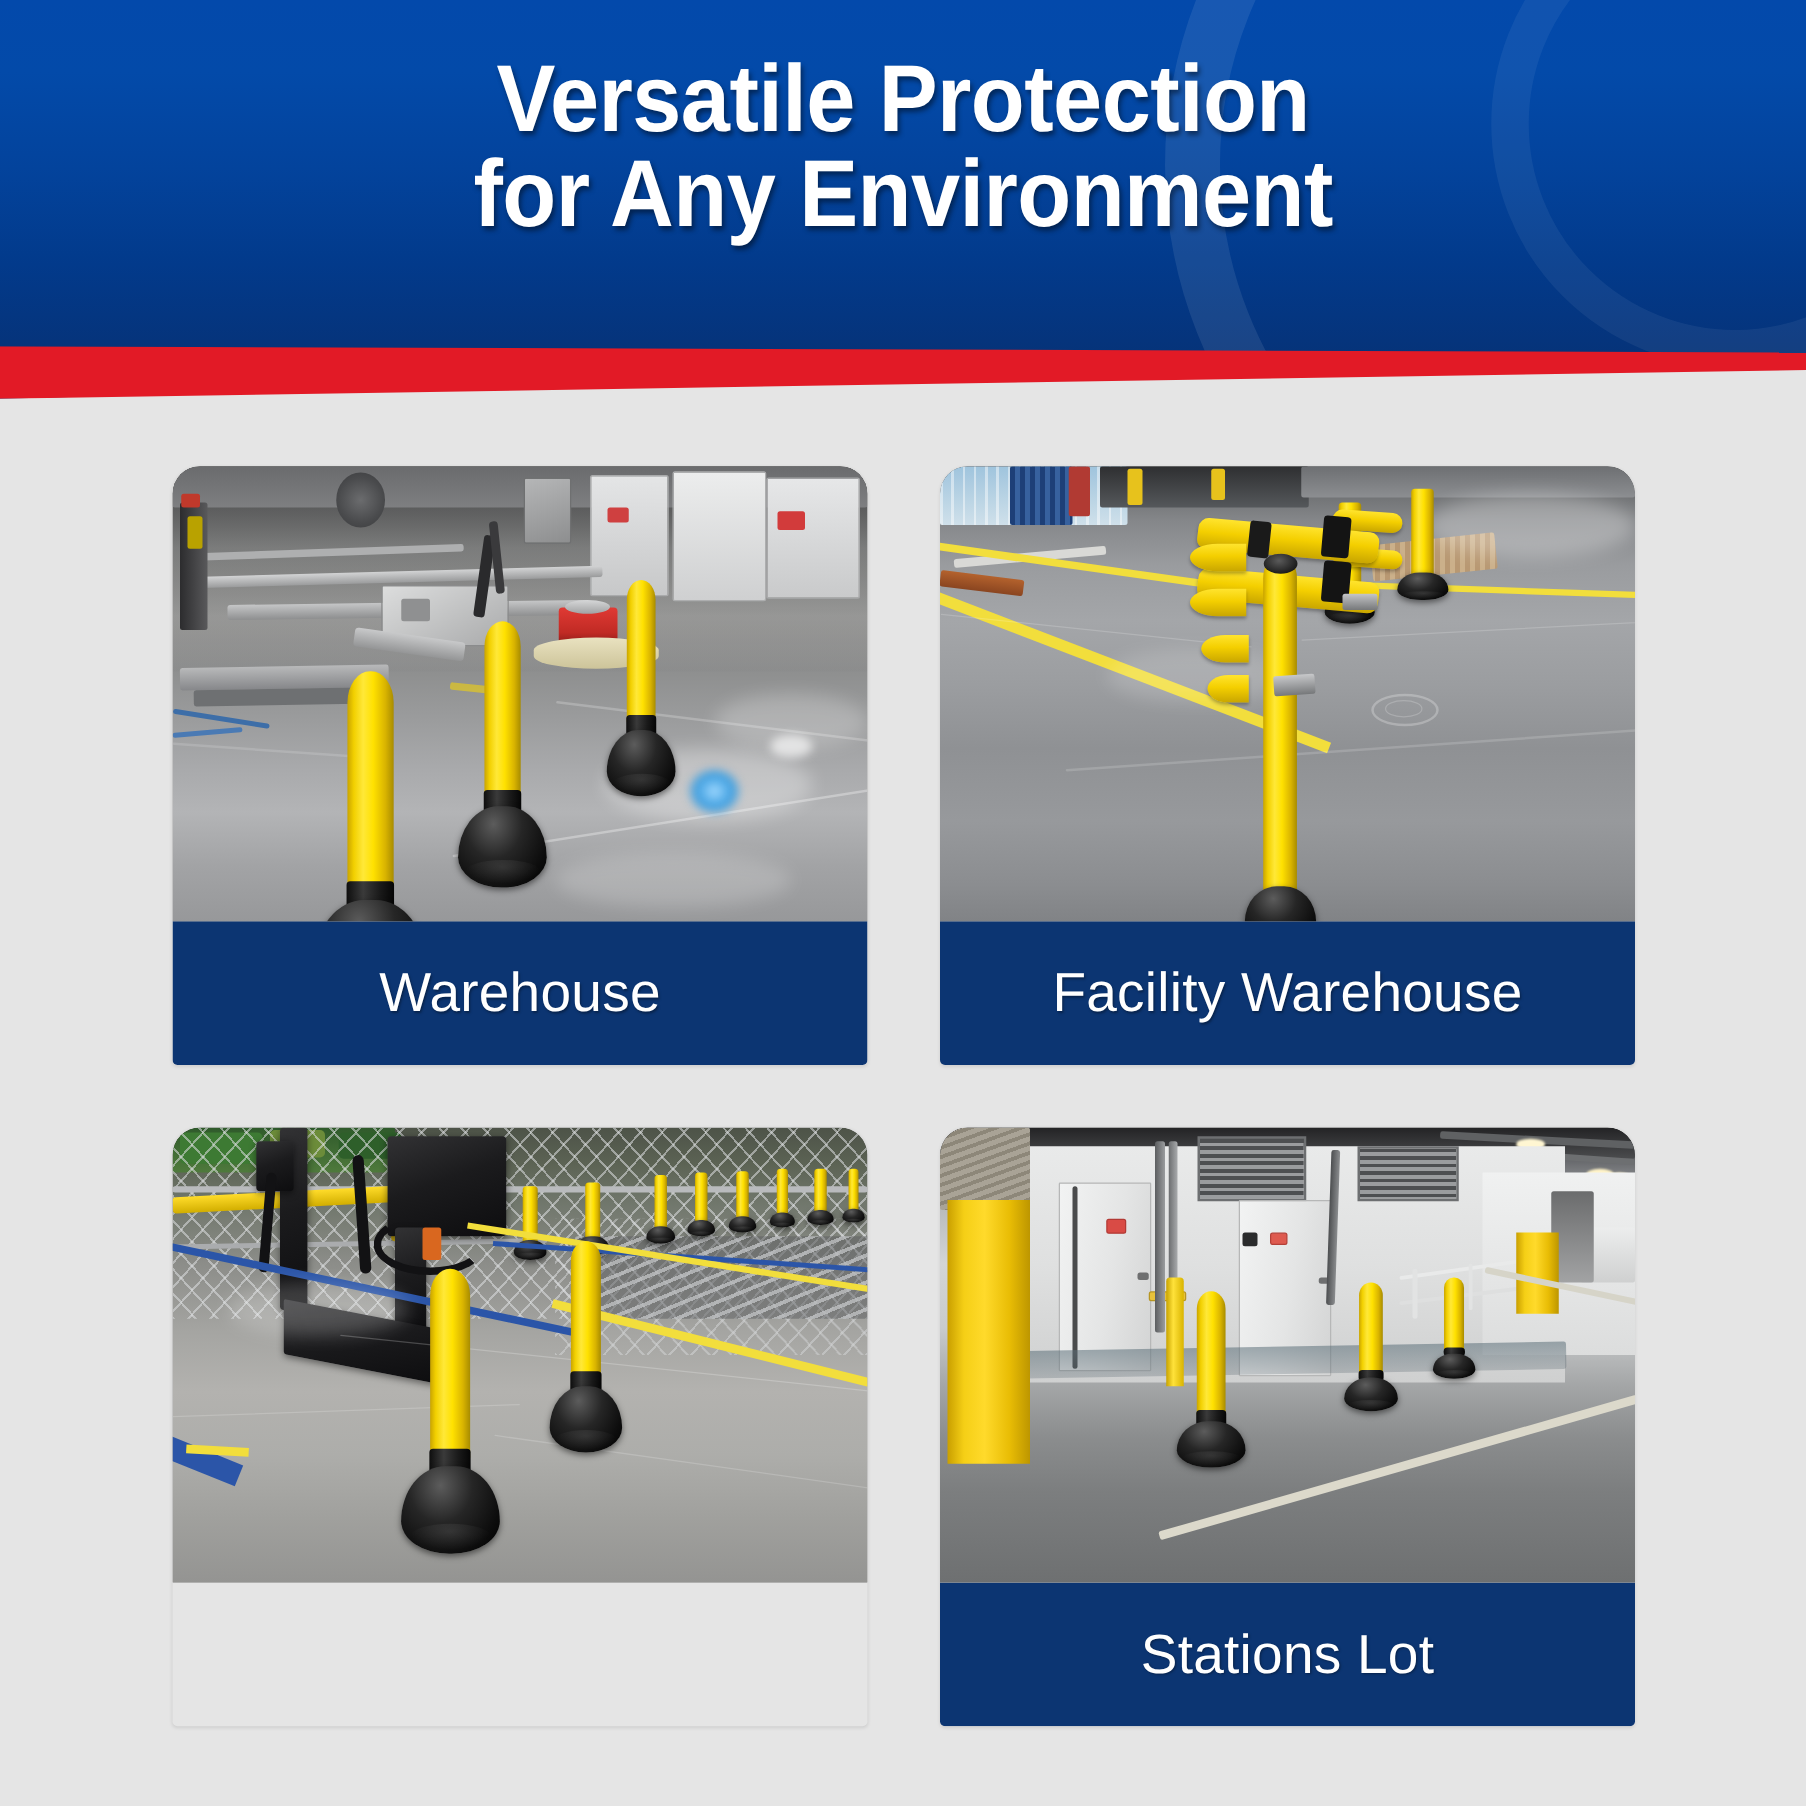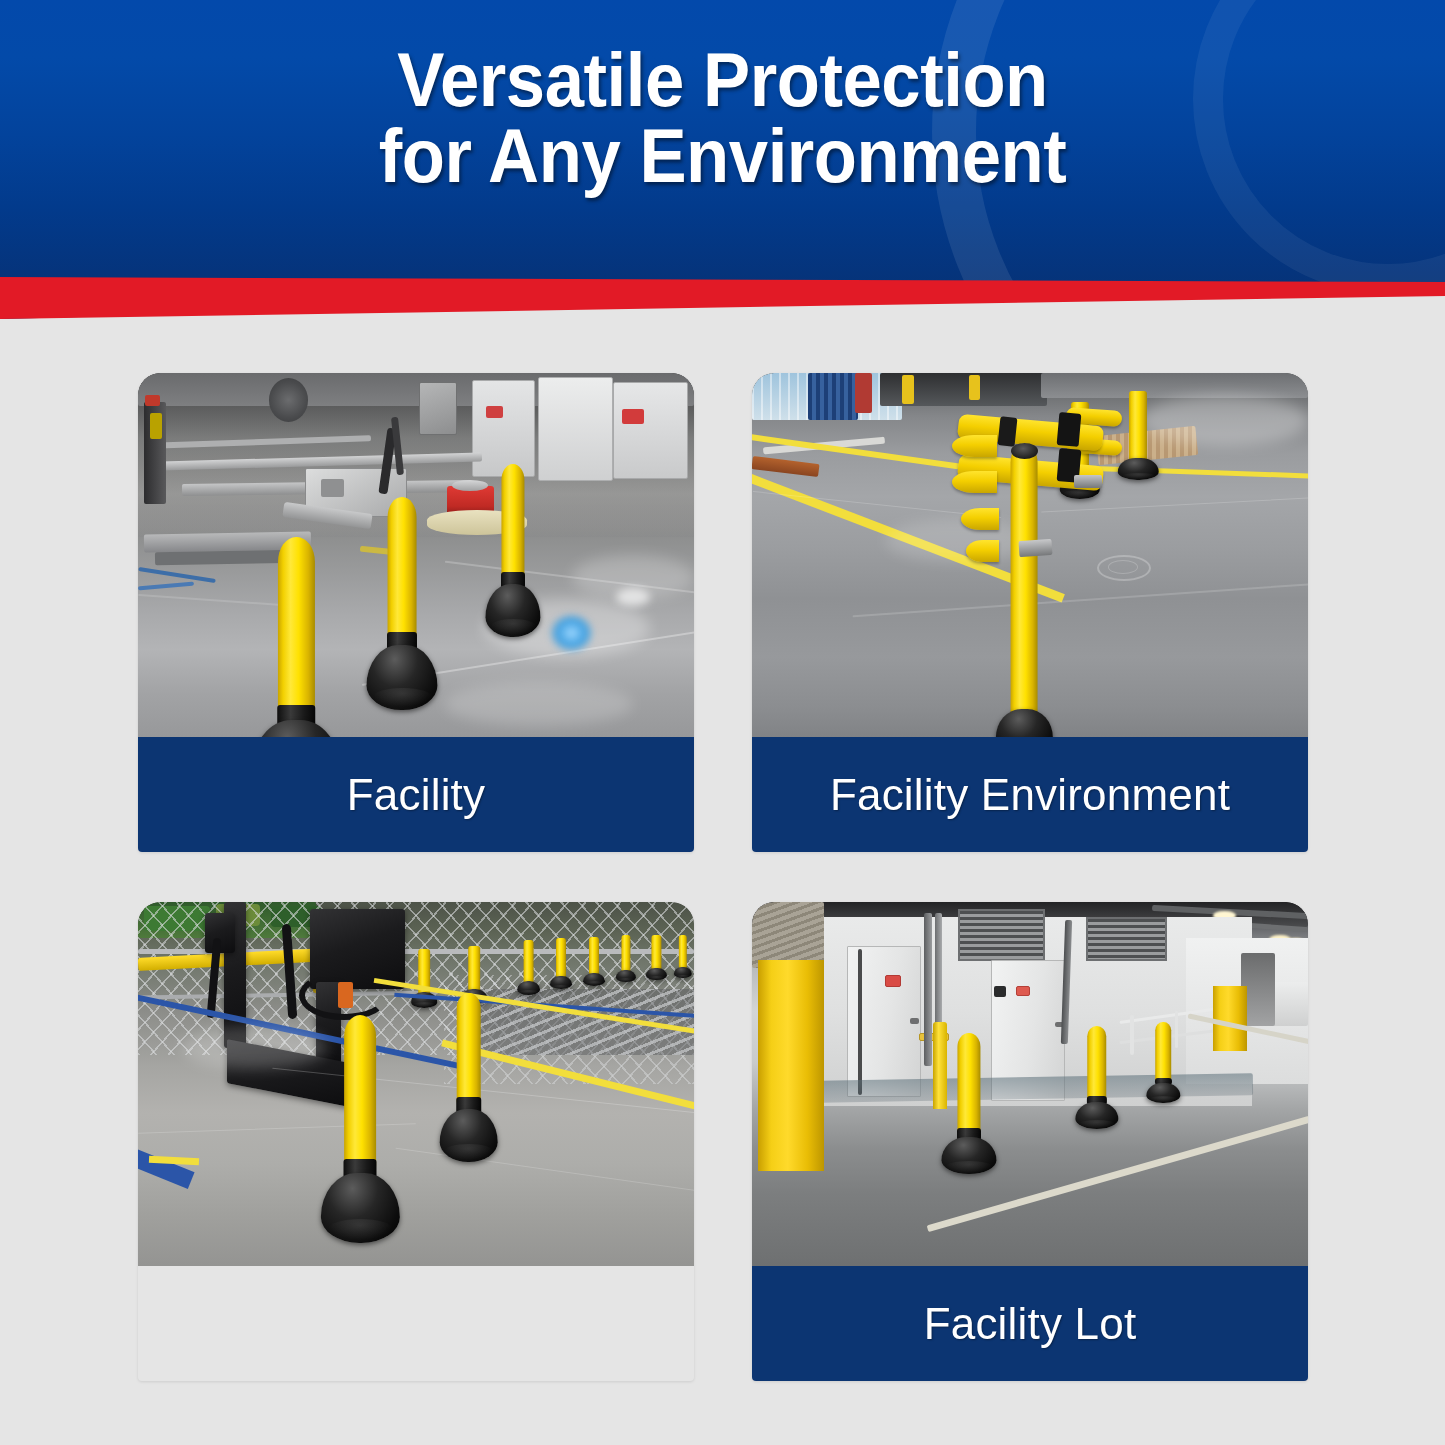--- a/index.html
+++ b/index.html
@@ -343,21 +343,21 @@
           <div class="base" style="top:70%;width:64%;height:31%;"></div>
         </div>
 
         <div class="bollard" style="left:16%;top:45%;width:25%;height:72%;">
           <div class="post" style="top:0;width:26%;height:68%;"></div>
           <div class="collar" style="top:64%;width:27%;height:9%;"></div>
           <div class="base" style="top:70%;width:64%;height:31%;"></div>
         </div>
       </div>
     </div>
-    <div class="card-caption">Facility</div>
+    <div class="card-caption">Warehouse</div>
   </div>
 
   <div class="card">
     <div class="photo">
       <div class="scene">
         <div class="c2-bg"></div>
 
         <div class="m-block" style="left:0;top:0;width:27%;height:13%;background:linear-gradient(180deg,#9fc4dd,#cfe0ea);"></div>
         <div class="m-block" style="left:0;top:0;width:27%;height:13%;background:repeating-linear-gradient(90deg,rgba(255,255,255,0.45) 0 2px,rgba(0,0,0,0) 2px 9px);"></div>
         <div class="m-block" style="left:10%;top:0;width:9%;height:13%;background:repeating-linear-gradient(90deg,#1d3f77 0 4px,#37619e 4px 8px);"></div>
@@ -413,21 +413,21 @@
         <div class="bollard" style="left:38%;top:14%;width:22%;height:88%;">
           <div class="post" style="top:6%;width:22%;height:88%;border-radius:50% 50% 2px 2px / 7% 7% 1px 1px;"></div>
           <div class="m-block" style="left:39%;top:6%;width:22%;height:5%;background:radial-gradient(ellipse at 45% 35%,#5a5a5a,#1d1d1d 70%,#0b0b0b);border-radius:50%;"></div>
           <div class="base" style="top:89%;width:46%;height:14%;"></div>
         </div>
 
         <div class="m-block" style="left:48%;top:46%;width:6%;height:4.5%;background:linear-gradient(180deg,#c7c8ca,#76787a);border-radius:2px;transform:rotate(-4deg);"></div>
         <div class="m-block" style="left:58%;top:28%;width:5%;height:3.5%;background:linear-gradient(180deg,#c4c5c7,#76787a);border-radius:2px;"></div>
       </div>
     </div>
-    <div class="card-caption">Facility Environment</div>
+    <div class="card-caption">Facility Warehouse</div>
   </div>
 
   <div class="card">
     <div class="photo">
       <div class="scene">
         <div class="c3-bg"></div>
 
         <div class="m-block" style="left:0;top:0;width:32%;height:10%;background:linear-gradient(180deg,#2f5a2b,#4f7a3c);"></div>
         <div class="m-block" style="left:1%;top:1%;width:12%;height:7%;background:#3d7a33;border-radius:4px;"></div>
         <div class="m-block" style="left:14%;top:0.5%;width:8%;height:6%;background:#6c8c3a;border-radius:4px;"></div>
@@ -584,16 +584,16 @@
         </div>
         <div class="bollard" style="left:31%;top:36%;width:16%;height:38%;">
           <div class="post" style="top:0;width:26%;height:73%;"></div>
           <div class="collar" style="top:69%;width:27%;height:9%;"></div>
           <div class="base" style="top:75%;width:62%;height:27%;"></div>
         </div>
 
         <div class="m-block" style="left:32.5%;top:33%;width:2.6%;height:24%;background:linear-gradient(90deg,#c8a300,#ffe23a 40%,#d9b400);border-radius:3px 3px 0 0;"></div>
       </div>
     </div>
-    <div class="card-caption">Facility Lot</div>
+    <div class="card-caption">Stations Lot</div>
   </div>
 
 </div>
 
 </body></html>

